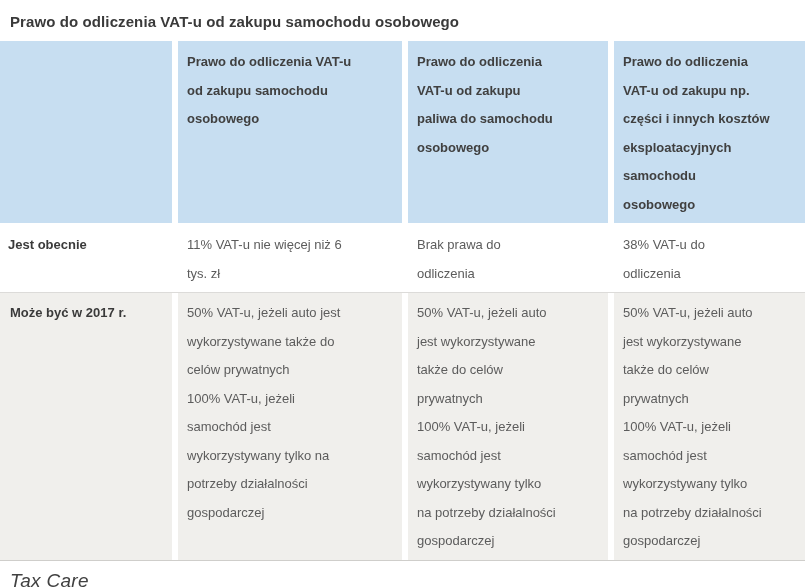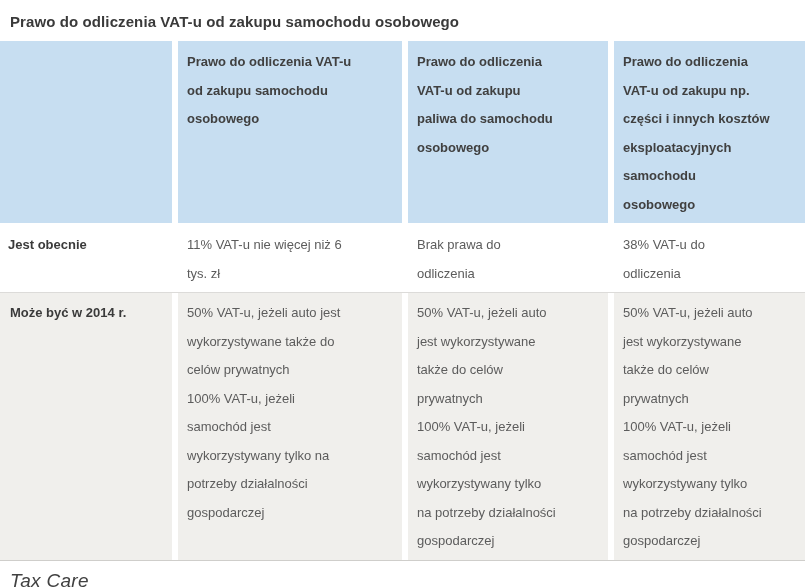--- a/index.html
+++ b/index.html
@@ -93,21 +93,21 @@
       <div class="cell label">Jest obecnie</div>
       <div class="cell">11% VAT-u nie więcej niż 6
 tys. zł</div>
       <div class="cell">Brak prawa do
 odliczenia</div>
       <div class="cell">38% VAT-u do
 odliczenia</div>
     </div>
 
     <div class="row body r2">
-      <div class="cell label">Może być w 2014 r.</div>
+      <div class="cell label">Może być w 2017 r.</div>
       <div class="cell">50% VAT-u, jeżeli auto jest
 wykorzystywane także do
 celów prywatnych
 100% VAT-u, jeżeli
 samochód jest
 wykorzystywany tylko na
 potrzeby działalności
 gospodarczej</div>
       <div class="cell">50% VAT-u, jeżeli auto
 jest wykorzystywane

